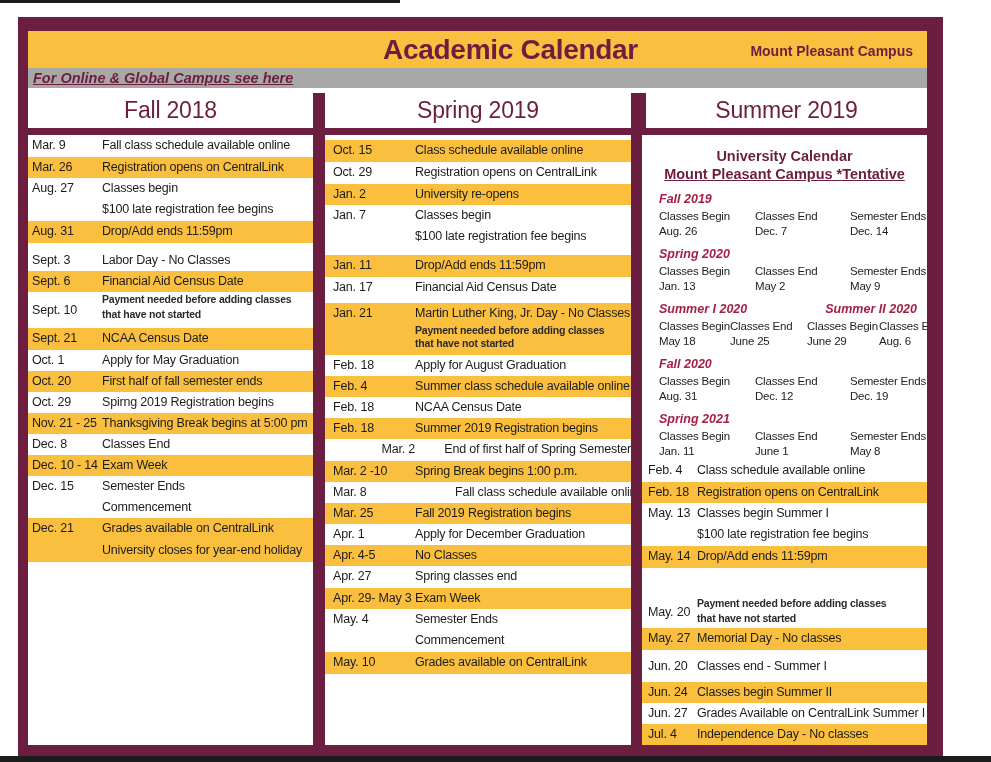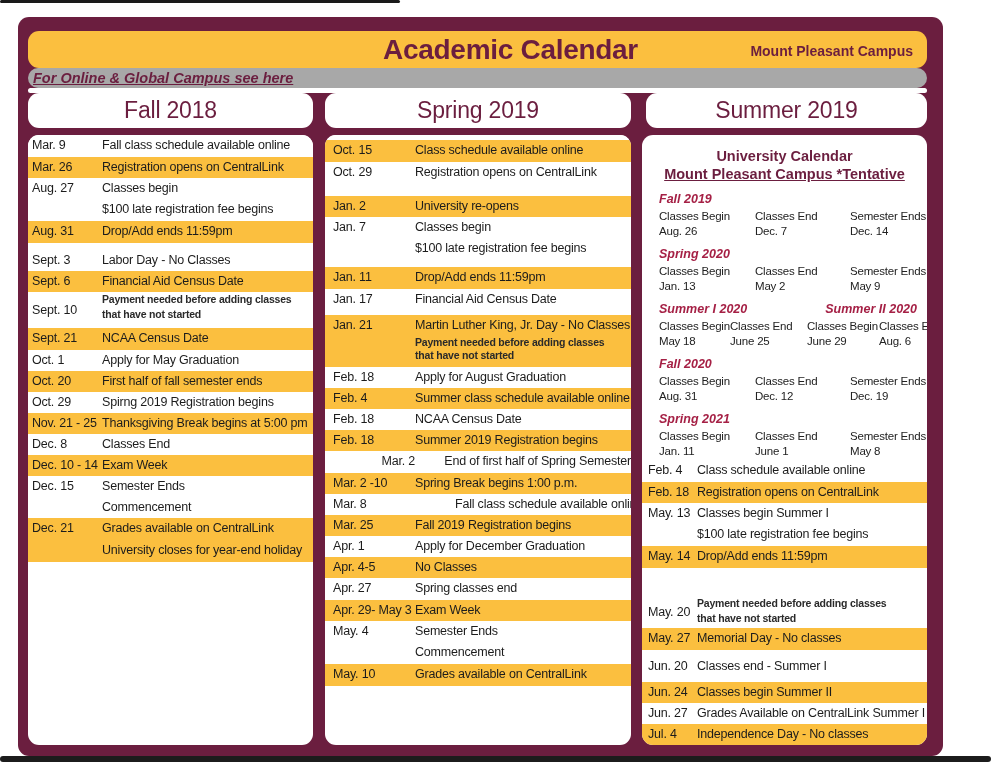--- a/index.html
+++ b/index.html
@@ -5,21 +5,21 @@
   :root{
     --maroon:#6B1E3F;
     --gold:#FBBF3F;
     --gray:#A8A8A8;
     --ink:#1C1C1C;
     --crimson:#A52045;
   }
   *{margin:0;padding:0;box-sizing:border-box;}
   body{background:#ffffff;font-family:"Liberation Sans", sans-serif;}
   .page{position:relative;width:991px;height:762px;background:#ffffff;overflow:hidden;}
-  .abs{position:absolute;border-radius:11px;}
+  .abs{position:absolute;}
   .top-strip{left:0;top:0;width:400px;height:3px;background:#1a1a1a;}
   .bottom-strip{left:0;top:756px;width:991px;height:6px;background:#1c1c1c;}
   .frame{left:18px;top:17px;width:925px;height:739px;background:var(--maroon);}
   .gold-bar{left:28px;top:31px;width:899px;height:37px;background:var(--gold);}
   .page-title{position:absolute;left:0;right:0;top:0;height:37px;line-height:37px;text-align:center;text-indent:66px;
     font-size:28px;font-weight:bold;color:var(--maroon);letter-spacing:-0.3px;}
   .campus-label{position:absolute;right:14px;top:0;height:37px;line-height:41px;font-size:14px;font-weight:bold;color:var(--maroon);}
   .gray-bar{left:28px;top:68px;width:899px;height:20px;background:var(--gray);}
   .online-link{position:absolute;left:5px;top:0;height:20px;line-height:21px;font-size:14.5px;font-weight:bold;font-style:italic;
     color:var(--maroon);text-decoration:underline;cursor:pointer;}
@@ -202,21 +202,21 @@
         <div class="event-text">
           <div>Class schedule available online</div>
         </div>
       </div>
       <div class="event-row white" style="height: 22px;">
         <div class="event-date">Oct. 29</div>
         <div class="event-text">
           <div>Registration opens on CentralLink</div>
         </div>
       </div>
-      <div class="event-row gold" style="height: 21px; margin-top: 12px;">
+      <div class="event-row gold" style="height: 21px;">
         <div class="event-date">Jan. 2</div>
         <div class="event-text">
           <div>University re-opens</div>
         </div>
       </div>
       <div class="event-row white" style="height: 21px;">
         <div class="event-date">Jan. 7</div>
         <div class="event-text">
           <div>Classes begin</div>
         </div>

